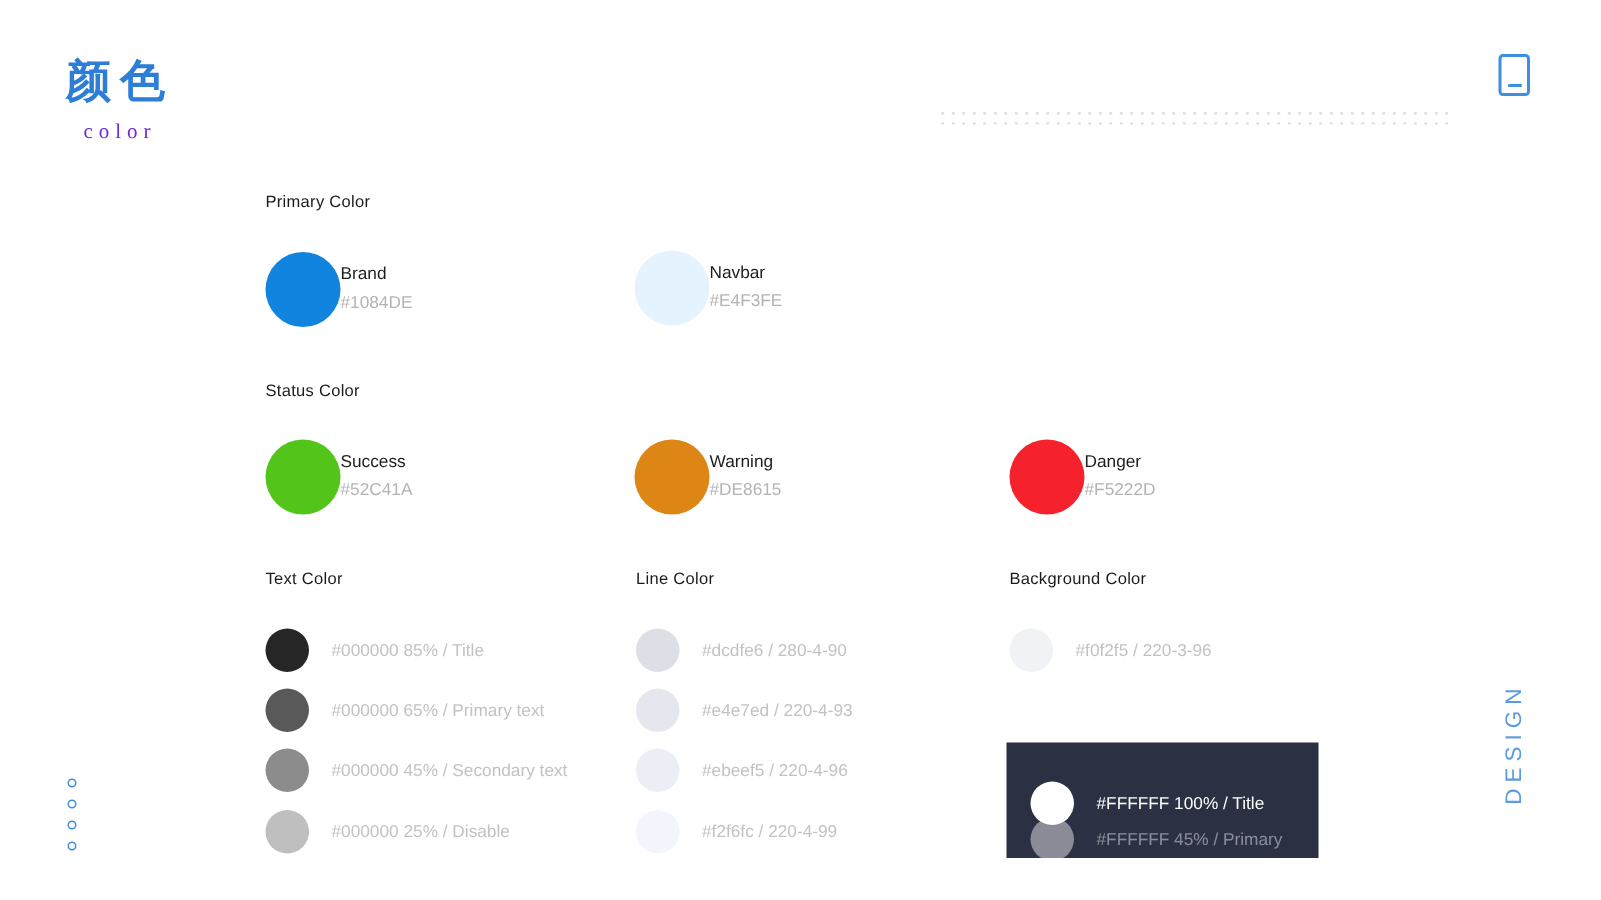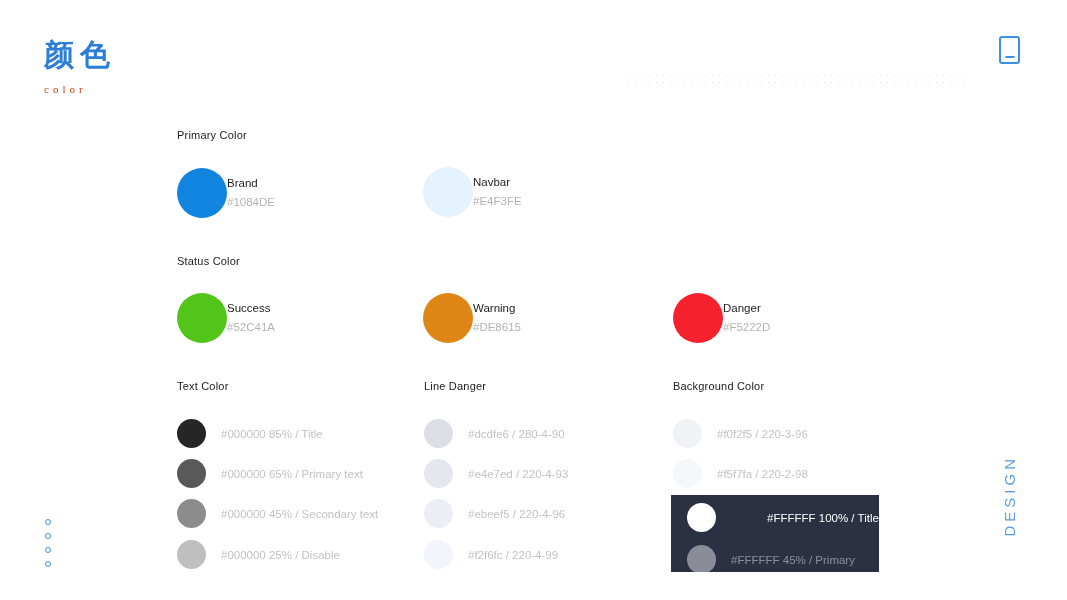--- a/index.html
+++ b/index.html
@@ -12,23 +12,24 @@
   .page { position: relative; width: 1067px; height: 420px; background: #fff; }
 
   
   .title-block { position: absolute; left: 44px; top: 38px; }
   .title-cn {
     font-size: 30px; font-weight: bold; color: #2c7ed6;
     letter-spacing: 6px; line-height: 34px;
     font-family: "DejaVu Sans", "Liberation Sans", sans-serif;
   }
   .title-en {
-    font-size: 11px; color: #c2410c; letter-spacing: 4px;
+    font-size: 14px; color: #6d28d9; letter-spacing: 4px;
     margin-top: 8px; line-height: 18px;
     font-family: "Liberation Serif", "DejaVu Serif", serif;
+    text-align: center;
   }
 
   
   .dot-grid {
     position: absolute; left: 625px; top: 72px;
     width: 343px; height: 11px;
     background-image: radial-gradient(#dedede 0.9px, transparent 1px);
     background-size: 7px 7px;
     background-position: 0 0;
     opacity: .95;
@@ -168,21 +169,21 @@
   </div>
   <div class="mini-row" style="left:177px; top:499px;">
     <div class="mini-dot" style="background:rgba(0,0,0,0.45);"></div>
     <div class="mini-label">#000000 45% / Secondary text</div>
   </div>
   <div class="mini-row" style="left:177px; top:540px;">
     <div class="mini-dot" style="background:rgba(0,0,0,0.25);"></div>
     <div class="mini-label">#000000 25% / Disable</div>
   </div>
 
-  <div class="section-title" style="left:424px; top:380px;">Line Danger</div>
+  <div class="section-title" style="left:424px; top:380px;">Line Color</div>
 
   <div class="mini-row" style="left:424px; top:419px;">
     <div class="mini-dot" style="background:#dcdfe6;"></div>
     <div class="mini-label">#dcdfe6 / 280-4-90</div>
   </div>
   <div class="mini-row" style="left:424px; top:459px;">
     <div class="mini-dot" style="background:#e4e7ed;"></div>
     <div class="mini-label">#e4e7ed / 220-4-93</div>
   </div>
   <div class="mini-row" style="left:424px; top:499px;">
@@ -193,27 +194,23 @@
     <div class="mini-dot" style="background:#f2f6fc;"></div>
     <div class="mini-label">#f2f6fc / 220-4-99</div>
   </div>
 
   <div class="section-title" style="left:673px; top:380px;">Background Color</div>
 
   <div class="mini-row" style="left:673px; top:419px;">
     <div class="mini-dot" style="background:#f0f2f5;"></div>
     <div class="mini-label">#f0f2f5 / 220-3-96</div>
   </div>
-  <div class="mini-row" style="left:673px; top:459px;">
-    <div class="mini-dot" style="background:#f5f7fa;"></div>
-    <div class="mini-label">#f5f7fa / 220-2-98</div>
-  </div>
 
   <div class="dark-panel">
-    <div class="mini-row dark-row-title" style="left:16px; top:8px;gap:36px;">
+    <div class="mini-row dark-row-title" style="left:16px; top:26px;">
       <div class="mini-dot" style="background:#ffffff;"></div>
       <div class="mini-label">#FFFFFF 100% / Title</div>
     </div>
     <div class="mini-row dark-row-primary" style="left:16px; top:50px;">
       <div class="mini-dot" style="background:rgba(255,255,255,0.45);"></div>
       <div class="mini-label">#FFFFFF 45% / Primary</div>
     </div>
   </div>
 
 </div>

